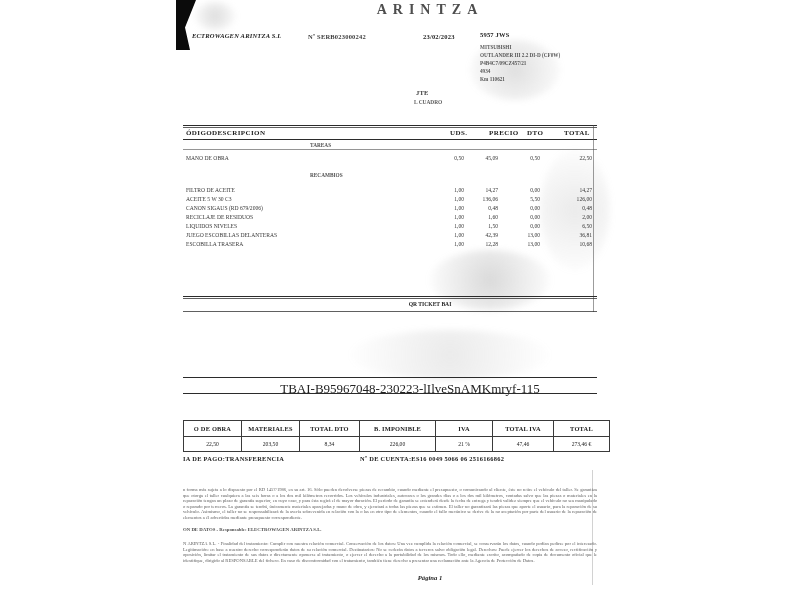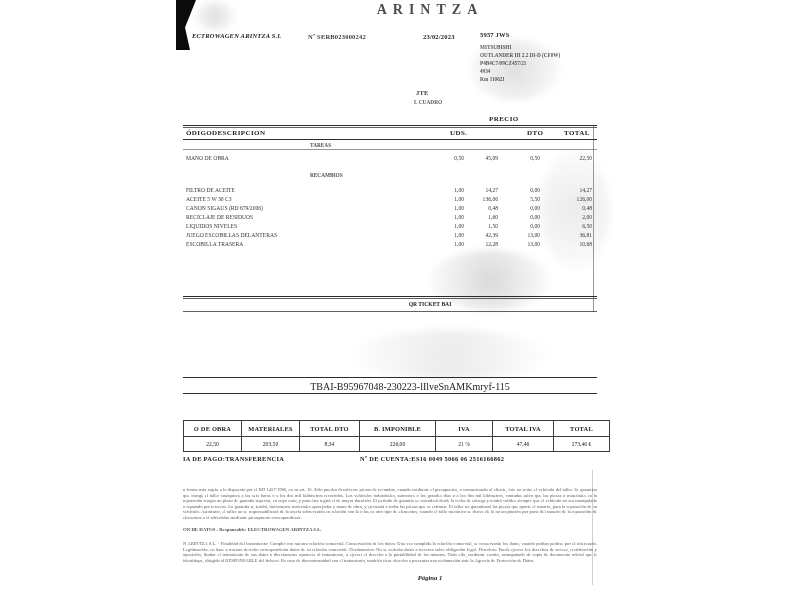--- a/index.html
+++ b/index.html
@@ -73,21 +73,21 @@
 
   <div class="rule" style="left:183px;top:125px;width:414px;"></div>
   <div class="rule thin" style="left:183px;top:127px;width:414px;"></div>
   <div class="rule" style="left:183px;top:139px;width:414px;"></div>
   <div class="rule thin" style="left:183px;top:149px;width:414px;opacity:.5;"></div>
   <div class="vline" style="left:593px;top:125px;height:187px;opacity:.55;"></div>
 
   <div class="abs thead blur1" style="left:186px;top:129px;">ÓDIGO</div>
   <div class="abs thead blur1" style="left:212px;top:129px;">DESCRIPCION</div>
   <div class="abs thead blur1" style="left:450px;top:129px;">UDS.</div>
-  <div class="abs thead blur1" style="left:489px;top:115px;">PRECIO</div>
+  <div class="abs thead blur1" style="left:489px;top:129px;">PRECIO</div>
   <div class="abs thead blur1" style="left:527px;top:129px;">DTO</div>
   <div class="abs thead blur1" style="left:564px;top:129px;">TOTAL</div>
 
   <div class="abs sect" style="left:310px;top:142px;">TAREAS</div>
 
   <div class="abs itemrow" style="left:186px;top:154px;width:406px;">
     <span class="c-desc">MANO DE OBRA</span>
     <span class="c-uds">0,50</span>
     <span class="c-precio">45,09</span>
     <span class="c-dto">0,50</span>
@@ -145,21 +145,21 @@
     <span class="c-dto">13,00</span>
     <span class="c-total">10,68</span>
   </div>
 
   <div class="rule" style="left:183px;top:296px;width:414px;"></div>
   <div class="rule thin" style="left:183px;top:298px;width:414px;"></div>
   <div class="abs" style="left:300px;top:301px;width:260px;text-align:center;font-size:5.6px;font-weight:bold;filter:blur(.3px);">QR TICKET BAI</div>
   <div class="rule thin" style="left:183px;top:311px;width:414px;"></div>
 
   <div class="rule" style="left:183px;top:377px;width:414px;"></div>
-  <div class="abs" style="left:230px;top:381px;width:360px;text-align:center;font-size:10px;filter:blur(.2px);">TBAI-B95967048-230223-lIlveSnAMKmryf-115</div>
+  <div class="abs" style="left:230px;top:381px;width:360px;text-align:center;font-size:13px;filter:blur(.2px);">TBAI-B95967048-230223-lIlveSnAMKmryf-115</div>
   <div class="rule" style="left:183px;top:393px;width:414px;"></div>
 
   <table class="tot">
     <tbody>
         <tr class="h">
       <td style="width:55px;">O DE OBRA</td>
       <td style="width:55px;">MATERIALES</td>
       <td style="width:57px;">TOTAL DTO</td>
       <td style="width:73px;">B. IMPONIBLE</td>
       <td style="width:54px;">IVA</td>

